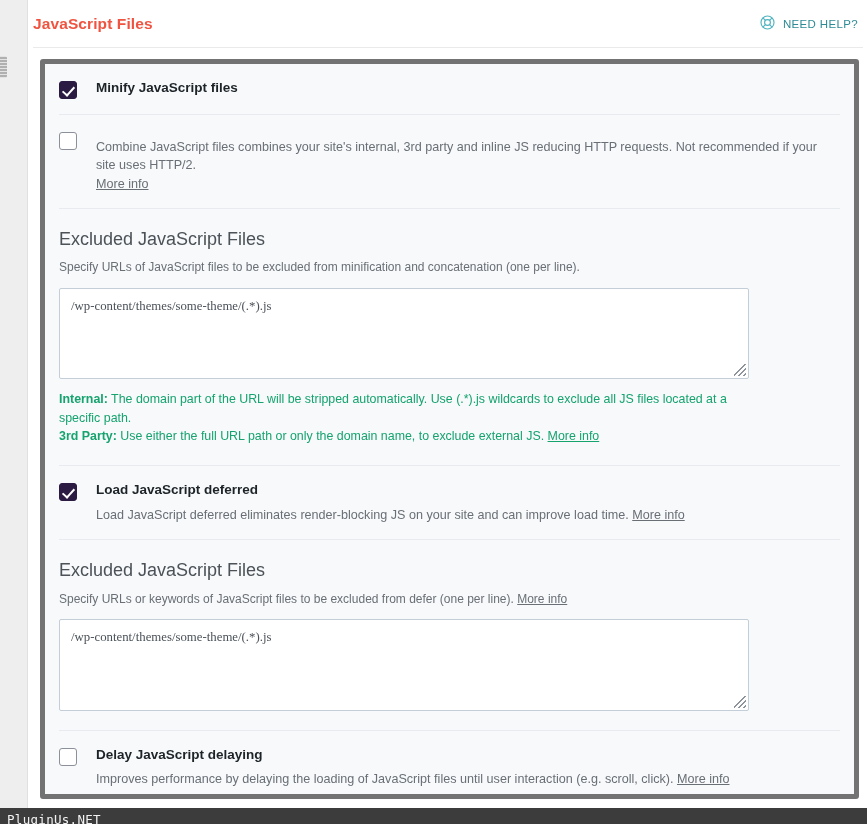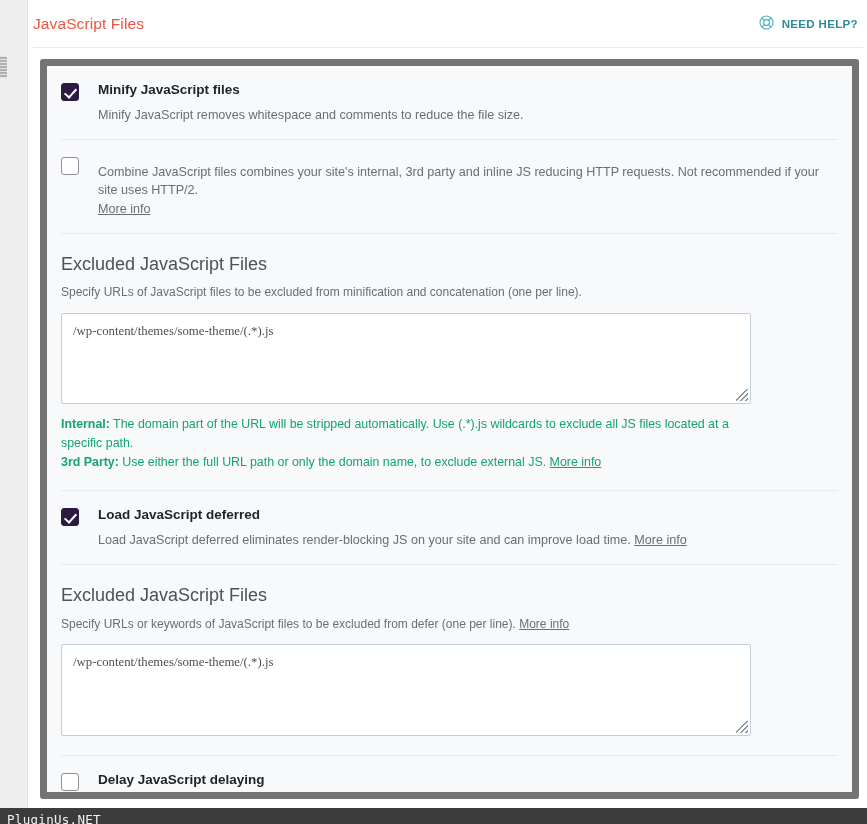--- a/index.html
+++ b/index.html
@@ -52,48 +52,48 @@
   #header {
     position: relative;
     height: 47px;
     padding: 0 8px 0 4px;
     display: flex;
     align-items: center;
     justify-content: space-between;
   }
   #page-title {
     font-size: 15.5px;
-    font-weight: normal;
+    font-weight: bold;
     color: #f05340;
     letter-spacing: .1px;
   }
   #need-help {
     display: flex;
     align-items: center;
     gap: 7px;
     color: #2e8b96;
     font-size: 11.5px;
-    font-weight: bold;
+    font-weight: normal;
     letter-spacing: .35px;
     cursor: pointer;
     margin-right: 1px;
   }
   #need-help .lifebuoy { display: block; }
 
   #header-rule {
     height: 1px;
     background: #e8eaec;
     margin: 0 4px 0 4px;
   }
 
   
   #card {
     margin: 11px 8px 0 11px;
     background: #f7f9fb;
-    border: 7px solid #737373;
+    border: 5px solid #737373;
     border-radius: 3px;
     padding: 0 14px;
     height: 740px;
     overflow: hidden;
   }
 
   .section { padding: 16px 0 15px 0; }
   .section + .section { border-top: 1px solid #e7ebef; }
 
   
@@ -242,21 +242,20 @@
   </div>
   <div id="header-rule"></div>
 
   <div id="card">
 
     <div class="section">
       <div class="option">
         <div class="cbox checked"></div>
         <div class="option-body">
           <div class="option-title">Minify JavaScript files</div>
-          <div class="option-desc">Minify JavaScript removes whitespace and comments to reduce the file size.</div>
         </div>
       </div>
     </div>
 
     <div class="section">
       <div class="option">
         <div class="cbox"></div>
         <div class="option-body">
           <div class="option-desc">
             <span>Combine JavaScript files combines your site's internal, 3rd party and inline JS reducing HTTP requests. Not recommended if your site uses HTTP/2.</span><br>

